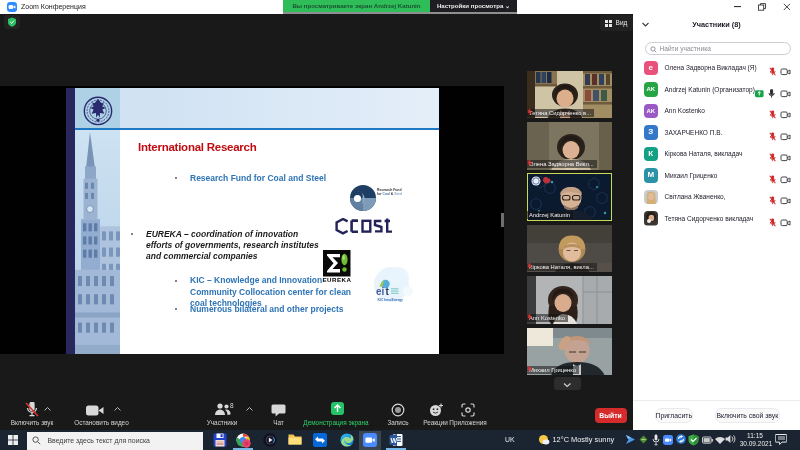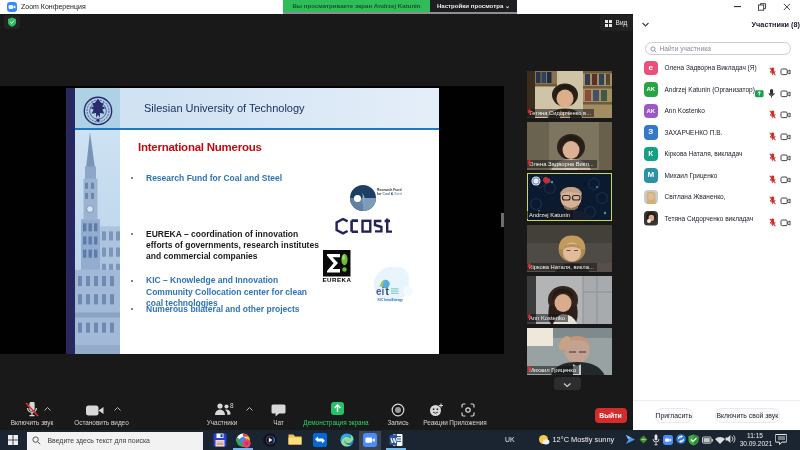--- a/index.html
+++ b/index.html
@@ -21,37 +21,37 @@
   #slide { position:absolute; left:66px; top:87.5px; width:372.5px; height:266.5px; background:#fff; }
   #navybar { position:absolute; left:0; top:0; width:9px; height:266.5px; background:#28285f; }
   #logobox { position:absolute; left:9px; top:0; width:45px; height:41px; background:#aed1e6; }
   #headband { position:absolute; left:54px; top:0; width:318.5px; height:41px; background:linear-gradient(90deg,#cfe1f2,#e4eef9); }
   #headtitle { position:absolute; left:78px; top:14.5px; font-size:11px; color:#1b3260; }
   #blueline { position:absolute; left:9px; top:40.6px; width:363.5px; height:1.9px; background:#1f78c4; }
   #towerbox { position:absolute; left:9px; top:42.5px; width:45px; height:224px; overflow:hidden; }
   #redtitle { position:absolute; left:72px; top:53px; font-size:11.5px; font-weight:bold; color:#c00b10; letter-spacing:-0.25px; }
   .bullet { position:absolute; left:80px; font-size:8.5px; font-weight:bold; line-height:11.2px; width:206px; }
   .bullet:before { content:""; position:absolute; left:-15px; top:4.6px; width:1.8px; height:1.8px; background:#5a5a7a; border-radius:50%; }
-  .blue { color:#2e74b5; }
+  .blue { color:#2e74b5;margin-left:44px; }
   .black { color:#1a1a1a; }
 
   
   #scrollthumb { position:absolute; left:500.5px; top:213px; width:3.2px; height:14px; background:#6e6e6e; }
   #shieldchip { position:absolute; left:3.5px; top:15px; width:16px; height:14px; border-radius:3px; background:#232323; }
   #vidbtn { position:absolute; left:600px; top:15px; width:33px; height:15.5px; border-radius:3px; background:#212121; color:#e8e8e8; font-size:6.5px; line-height:15.5px; text-align:center; }
 
   
   .thumb { position:absolute; left:527px; width:85px; height:47.6px; overflow:hidden; background:#222; }
   .thumb svg { position:absolute; left:0; top:0; }
   .vlabel { position:absolute; left:0px; bottom:1.5px; background:rgba(20,20,20,0.55); color:#f2f2f2; font-size:5.8px; line-height:8px; padding:0 3px 0 2px; display:flex; align-items:center; gap:2px; }
   #chevbtn { position:absolute; left:553.5px; top:376.5px; width:27px; height:13.5px; background:#2d2d2d; border-radius:3.5px; }
 
   
   #panel { position:absolute; left:633px; top:13.5px; width:167px; height:416px; background:#fff; }
-  #ptitle { position:absolute; left:0; top:6px; width:167px; text-align:right; font-size:7.3px; font-weight:bold; color:#1b1b28; }
+  #ptitle { position:absolute; left:0; top:6px; width:167px; text-align:center; font-size:7.3px; font-weight:bold; color:#1b1b28; }
   #searchbox { position:absolute; left:11.5px; top:28.5px; width:146px; height:13px; border:1px solid #ccccd2; border-radius:7px; color:#8a8a96; font-size:6.6px; line-height:11px; padding-left:14px; }
   .prow { position:absolute; left:10.5px; width:150px; height:14.5px; }
   .pavatar { position:absolute; left:0; top:0; width:14.5px; height:14.5px; border-radius:4px; color:#fff; font-weight:bold; text-align:center; overflow:hidden; }
   .pname { position:absolute; left:21px; top:3.8px; font-size:6.5px; color:#1b1b28; white-space:nowrap; }
   .picons { position:absolute; right:3px; top:2.5px; }
   #pfooter { position:absolute; left:0; top:386px; width:167px; height:30px; border-top:1px solid #ececf0; background:#fff; }
   .pbtn { position:absolute; top:7px; height:15px; background:#fafafb; border:1px solid #e9e9ee; border-radius:7px; font-size:6.8px; color:#232333; text-align:center; line-height:13px; }
 
   
   .tlabel { position:absolute; top:418.5px; font-size:6.4px; color:#d3d3d3; text-align:center; white-space:nowrap; }
@@ -80,21 +80,20 @@
         <g fill="none" stroke="#2a2a6e">
           <circle cx="23" cy="23.5" r="14" stroke-width="1.4"></circle>
           <circle cx="23" cy="23.5" r="11.2" stroke-width="0.8" stroke-dasharray="2 1.2"></circle>
           <circle cx="23" cy="23.5" r="8.5" stroke-width="0.7"></circle>
         </g>
         <path d="M23,11 L19.5,15.5 L17,14.5 L18.5,19 L15,20.5 L18.5,22 L16.5,26.5 L21,25.5 L21,30.5 L23,27.5 L25,30.5 L25,25.5 L29.5,26.5 L27.5,22 L31,20.5 L27.5,19 L29,14.5 L26.5,15.5 Z" fill="#2a2a6e"></path>
         <circle cx="23" cy="33" r="1.6" fill="#2a2a6e"></circle>
       </svg>
     </div>
     <div id="headband"></div>
-    <div id="headtitle">Silesian University of Technology</div>
     <div id="blueline"></div>
     <div id="towerbox">
       <svg width="45" height="224" viewBox="0 0 45 221" preserveAspectRatio="none">
         <defs>
           <linearGradient id="sky" x1="0" y1="0" x2="0" y2="1">
             <stop offset="0" stop-color="#cde2f2"></stop>
               <stop offset="1" stop-color="#b2cde6"></stop>
           </linearGradient>
         </defs>
         <rect width="45" height="221" fill="url(#sky)"></rect>
@@ -139,23 +138,23 @@
           <rect x="35" y="162" width="4" height="10" fill="#6e8ab2"></rect>
         <rect x="0" y="180" width="45" height="5" fill="#8aa4c6"></rect>
         <rect x="3" y="190" width="4" height="10" fill="#6e8ab2"></rect>
           <rect x="11" y="190" width="4" height="10" fill="#6e8ab2"></rect>
           <rect x="19" y="190" width="4" height="10" fill="#6e8ab2"></rect>
           <rect x="27" y="190" width="4" height="10" fill="#6e8ab2"></rect>
           <rect x="35" y="190" width="4" height="10" fill="#6e8ab2"></rect>
         <rect x="0" y="212" width="45" height="9" fill="#92acca"></rect>
       </svg>
     </div>
-    <div id="redtitle">International Numerous</div>
+    <div id="redtitle">International Research</div>
     <div class="bullet blue" style="top:85px;">Research Fund for Coal and Steel</div>
-    <div class="bullet black" style="top:141.4px;">EUREKA – coordination of innovation<br>efforts of governments, research institutes<br>and commercial companies</div>
+    <div class="bullet black" style="top:141.4px;font-style:italic;">EUREKA – coordination of innovation<br>efforts of governments, research institutes<br>and commercial companies</div>
     <div class="bullet blue" style="top:187.8px;">KIC – Knowledge and Innovation<br>Community Collocation center for clean<br>coal technologies</div>
     <div class="bullet blue" style="top:216px;">Numerous bilateral and other projects</div>
 
     <svg class="abs" style="left:283px; top:96px;" width="58" height="28" viewBox="0 0 58 28">
       <circle cx="14" cy="14" r="13" fill="#1e3f63"></circle>
       <path d="M1,14 A13,13 0 0 0 14,27 L14,14 Z" fill="#62809f"></path>
       <path d="M14,27 A13,13 0 0 0 27,14 L14,14 Z" fill="#7d9cba"></path>
       <circle cx="8.5" cy="14.5" r="3.6" fill="#fff"></circle>
       <path d="M8.5,7.5 A7,7 0 0 1 15.5,14.5 A7,7 0 0 1 8.5,21.5 A4.8,4.8 0 0 0 13.3,14.5 A4.8,4.8 0 0 0 8.5,7.5 Z" fill="#8fb0cc"></path>
       <text x="28" y="6.5" font-size="3.4" font-weight="bold" fill="#333">Research Fund</text>

